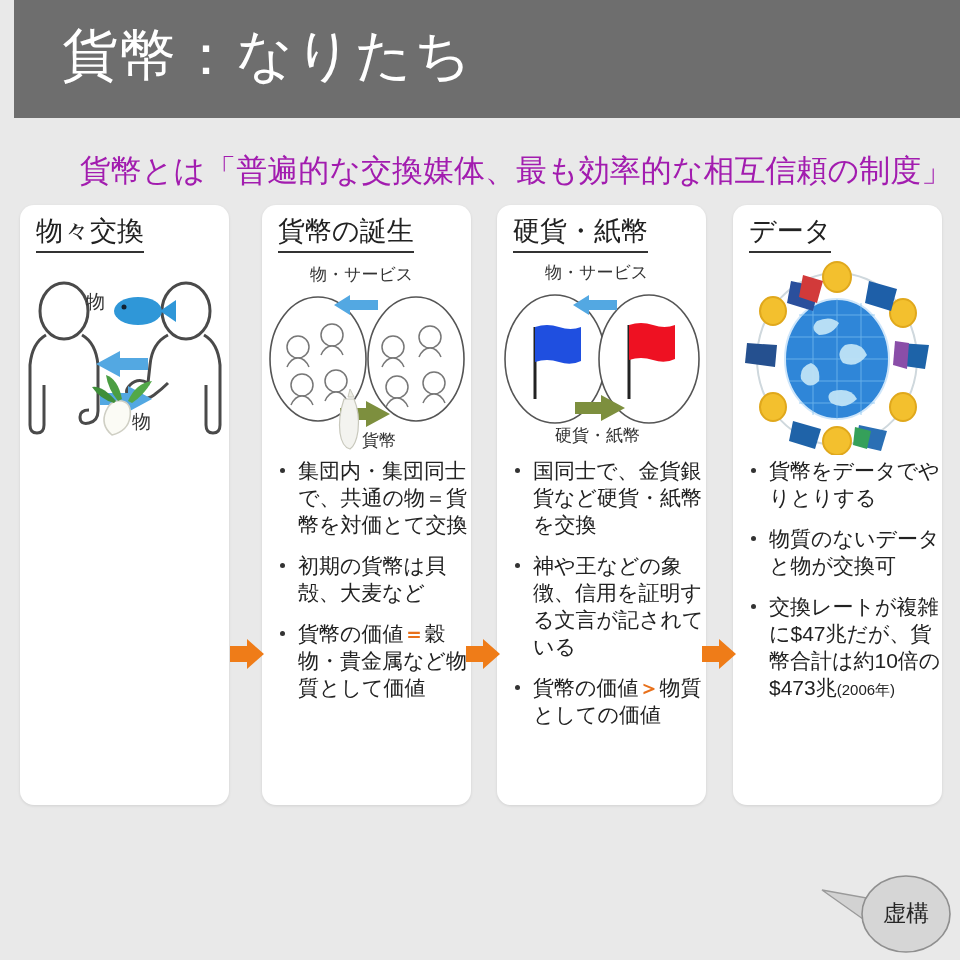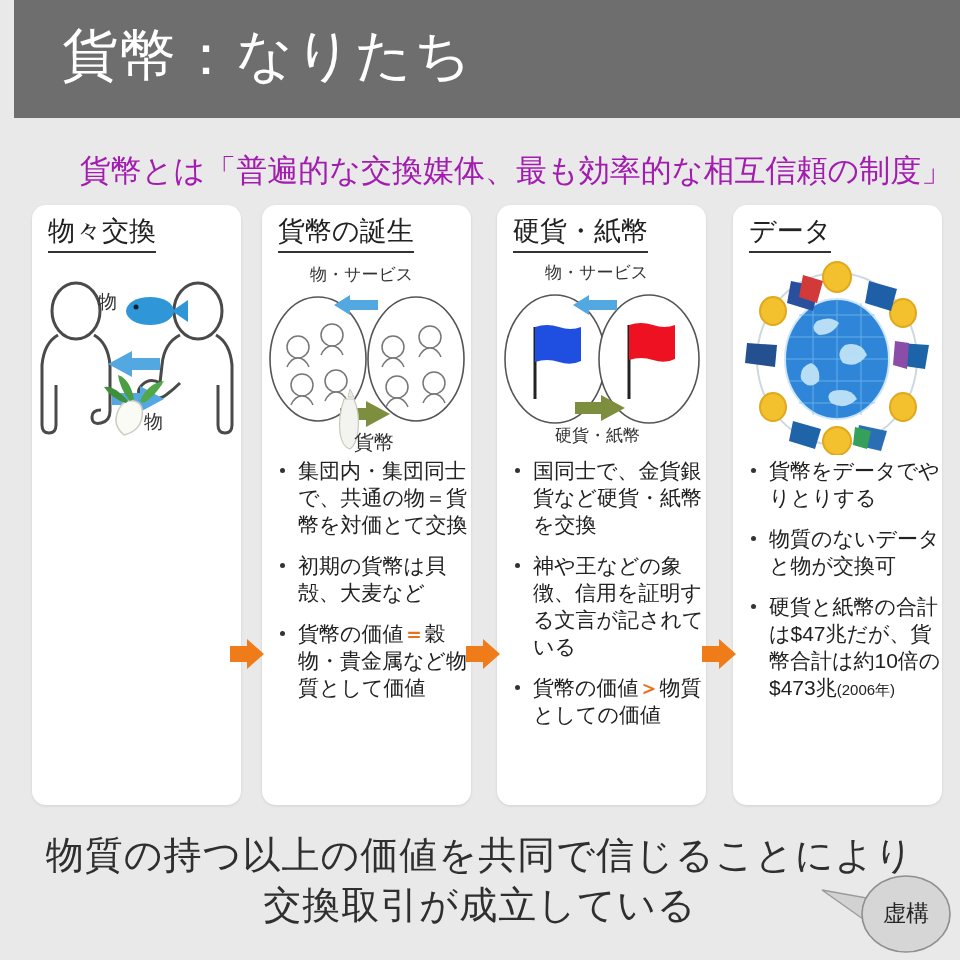--- a/index.html
+++ b/index.html
@@ -30,21 +30,21 @@
   }
 
   
   .cards{position:absolute;left:0;top:205px;width:960px;height:602px;}
   .card{
     position:absolute;top:0;width:209px;height:600px;
     background:#ffffff;border-radius:14px;
     box-shadow:0 1px 3px rgba(0,0,0,.10);
     overflow:hidden;
   }
-  .card.c1{left:32px;}
+  .card.c1{left:20px;}
   .card.c2{left:262px;}
   .card.c3{left:497px;text-decoration:underline;}
   .card.c4{left:733px;}
 
   .card-title{
     position:absolute;left:16px;top:8px;
     font-size:27px;color:#222;
     border-bottom:2px solid #333;
     padding-bottom:2px;white-space:nowrap;
   }
@@ -158,21 +158,21 @@
           <polygon points="88,36 72,46 88,56 88,51 116,51 116,41 88,41" fill="#53a8e2"></polygon>
           <polygon points="104,142 104,149 78,149 78,161 104,161 104,168 128,155" fill="#7d8f3e"></polygon>
           <g>
             <path d="M82 140 q-6 18 -4 34 q2 14 10 16 q6 -4 8 -18 q2 -18 -4 -32z" fill="#f3f3ef" stroke="#c8c8bc" stroke-width="1.2"></path>
             <path d="M86 138 l2 -8 l4 8z" fill="#ededE5" stroke="#c8c8bc" stroke-width="1"></path>
           </g>
         </svg>
       </div>
       <div class="illus" style="pointer-events:none">
         <div style="position:absolute;left:48px;top:4px;font-size:17px;white-space:nowrap;">物・サービス</div>
-        <div style="position:absolute;left:92px;top:170px;font-size:20px;white-space:nowrap;">貨幣</div>
+        <div style="position:absolute;left:100px;top:170px;font-size:17px;white-space:nowrap;">貨幣</div>
       </div>
       <div class="bullets">
         <div class="bullet"><span>集団内・集団同士で、共通の物＝貨幣を対価とて交換</span></div>
         <div class="bullet"><span>初期の貨幣は貝殻、大麦など</span></div>
         <div class="bullet"><span>貨幣の価値</span><span class="op">＝</span><span>穀物・貴金属など物質として価値</span></div>
       </div>
     </div>
 
     <div class="card c3">
       <div class="card-title">硬貨・紙幣</div>
@@ -244,45 +244,41 @@
             <polygon points="162,82 176,84 174,110 160,106" fill="#8a4ea8"></polygon>
             <polygon points="60,162 88,170 82,190 56,182" fill="#1f63a8"></polygon>
             <polygon points="126,166 154,172 148,192 122,186" fill="#2a6fb4"></polygon>
             <polygon points="122,168 138,172 134,190 120,186" fill="#35a05a"></polygon>
           </g>
         </svg>
       </div>
       <div class="bullets">
         <div class="bullet"><span>貨幣をデータでやりとりする</span></div>
         <div class="bullet"><span>物質のないデータと物が交換可</span></div>
-        <div class="bullet"><span>硬貨と紙幣の合計は$47兆だが、貨幣合計は約10倍の$473兆</span><span class="small-note">(2006年)</span></div>
+        <div class="bullet"><span>交換レートが複雑に$47兆だが、貨幣合計は約10倍の$473兆</span><span class="small-note">(2006年)</span></div>
       </div>
     </div>
 
     <div class="conn a1">
       <svg viewBox="0 0 34 34" width="34" height="34">
           <polygon points="0,9 17,9 17,2 34,17 17,32 17,25 0,25" fill="#ef7c18"></polygon>
         </svg>
     </div>
     <div class="conn a2">
       <svg viewBox="0 0 34 34" width="34" height="34">
           <polygon points="0,9 17,9 17,2 34,17 17,32 17,25 0,25" fill="#ef7c18"></polygon>
         </svg>
     </div>
     <div class="conn a3">
       <svg viewBox="0 0 34 34" width="34" height="34">
           <polygon points="0,9 17,9 17,2 34,17 17,32 17,25 0,25" fill="#ef7c18"></polygon>
         </svg>
     </div>
   </div>
 
-  <div class="footer">
-    <div>物質の持つ以上の価値を共同で信じることにより</div>
-    <div>交換取引が成立している</div>
-  </div>
 
   <div class="bubble">
     <svg viewBox="0 0 132 84" width="132" height="84">
       <polygon points="2,18 58,28 50,52" fill="#d2d2d2" stroke="#9a9a9a" stroke-width="1.4"></polygon>
       <ellipse cx="86" cy="42" rx="44" ry="38" fill="#d6d6d6" stroke="#8f8f8f" stroke-width="1.6"></ellipse>
     </svg>
   </div>
   <div class="bubble-text">虚構</div>
 
 </div>

